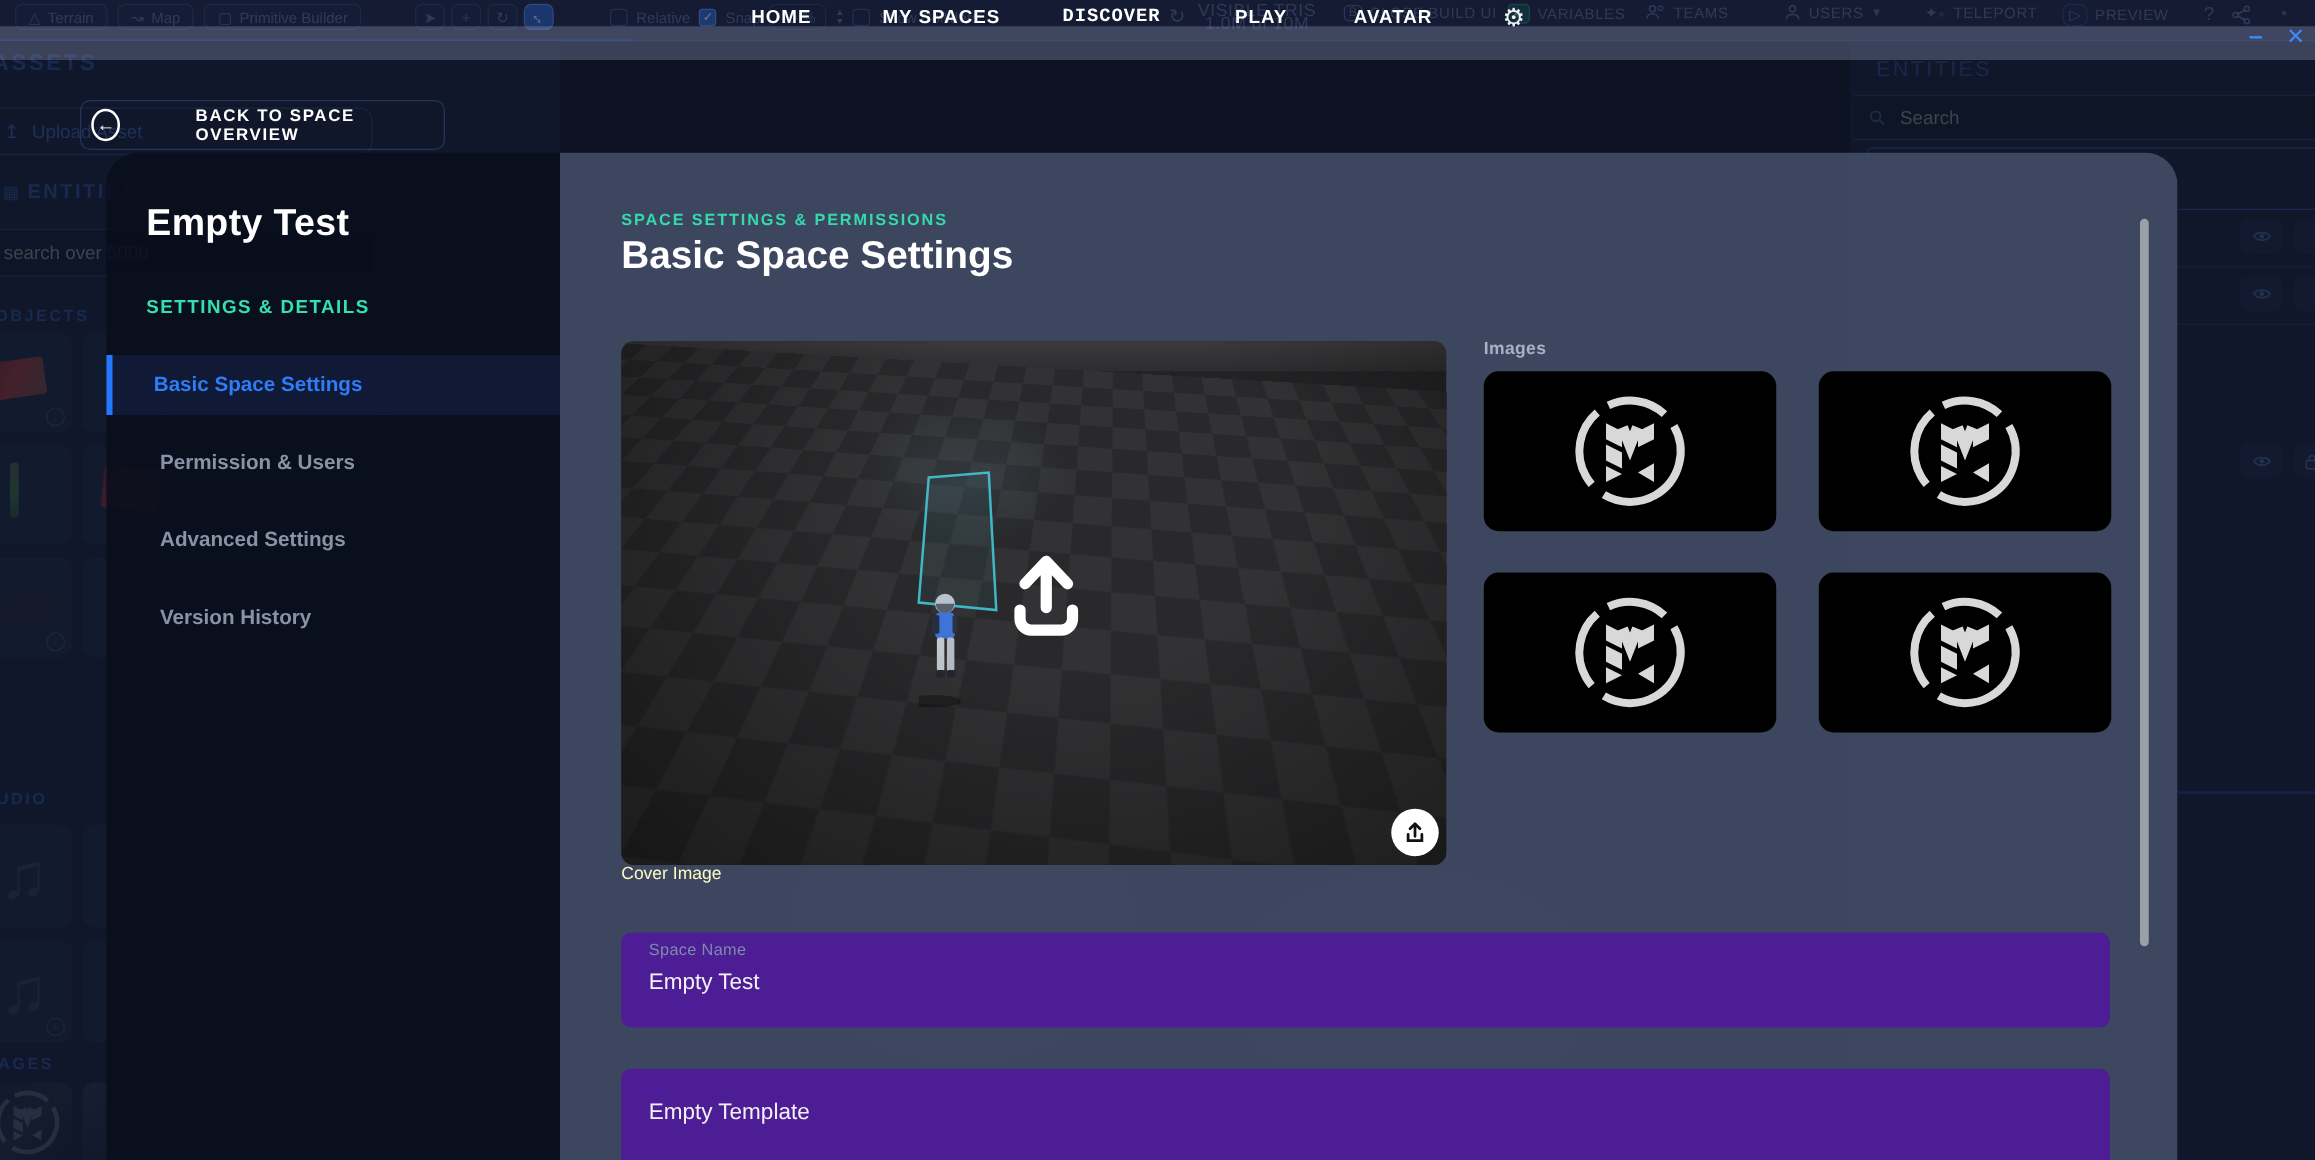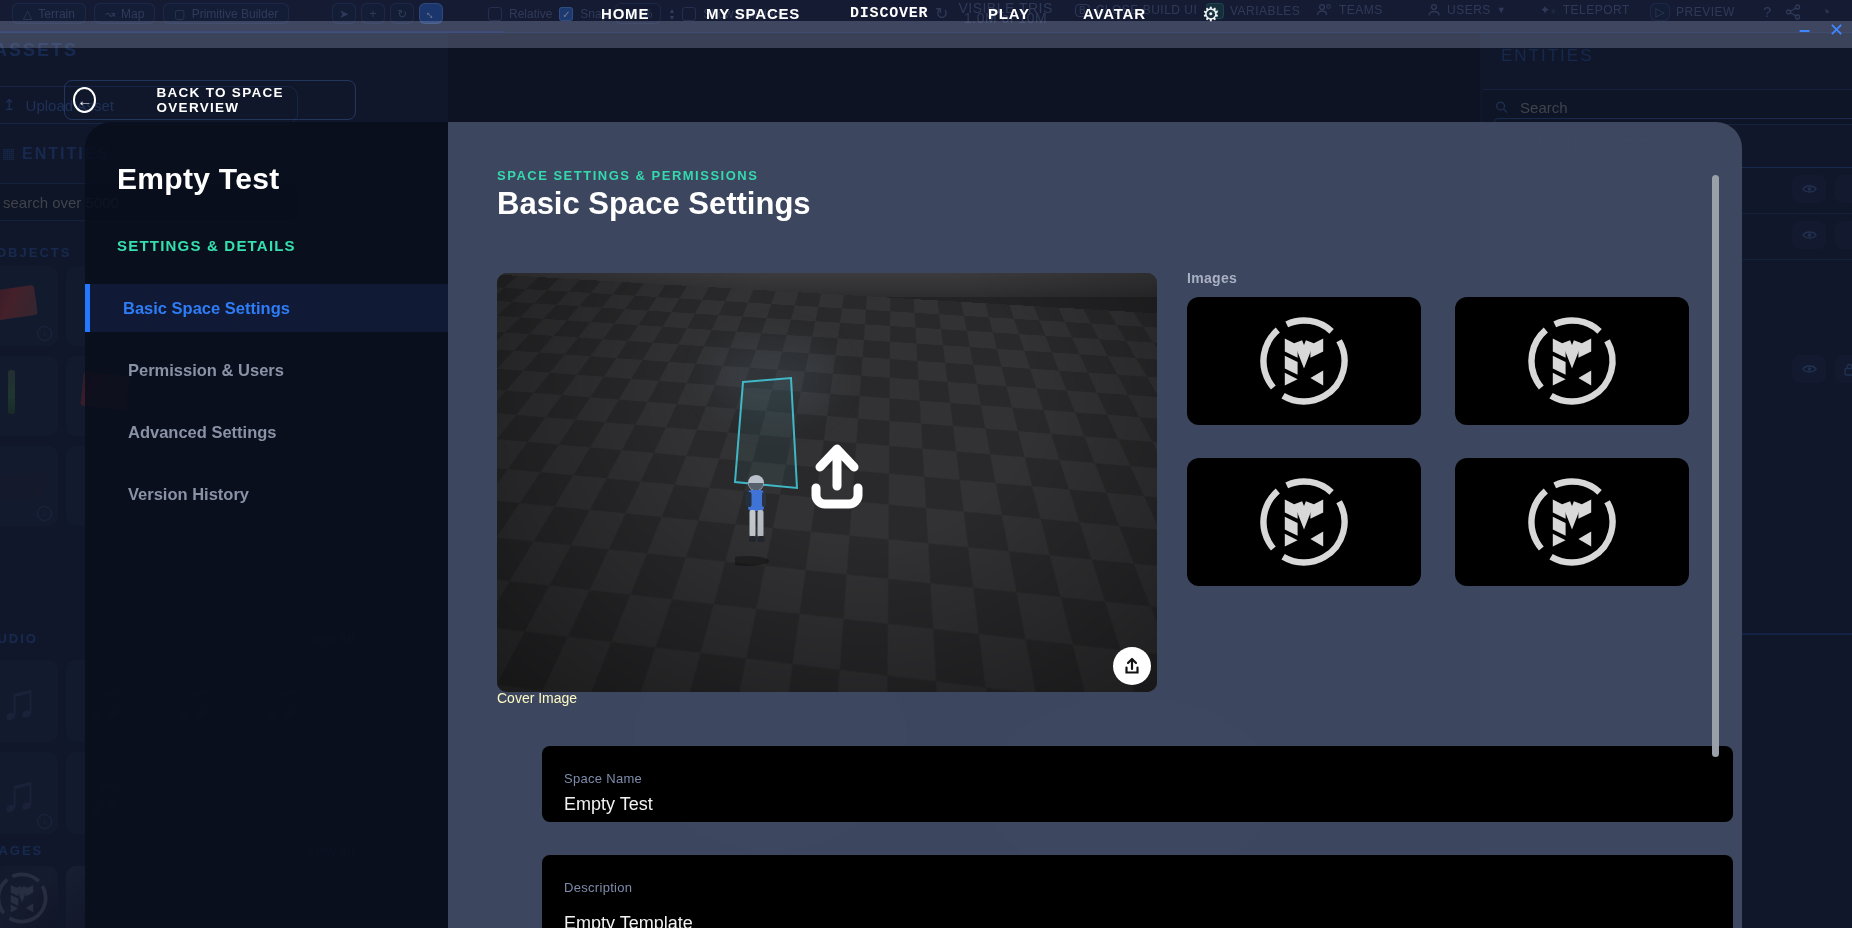--- a/index.html
+++ b/index.html
@@ -35,21 +35,21 @@
   .a-search input{background:transparent;border:none;outline:none;color:#24406f;font-size:15px;width:100%;}
   .tile{position:absolute;width:78px;height:80px;border-radius:10px;background:rgba(28,38,64,.55);}
   .tile .dl{position:absolute;right:6px;bottom:5px;width:15px;height:15px;border:1px solid #273a63;border-radius:50%;color:#273a63;font-size:9px;line-height:13px;text-align:center;}
   .tile .note{position:absolute;inset:0;display:flex;align-items:center;justify-content:center;font-size:52px;color:#262f4e;}
   .hint{position:absolute;border-radius:3px;}
   .imgthumb{position:absolute;width:78px;height:62px;border-radius:10px 10px 0 0;background:linear-gradient(135deg,#161d32,#1d2438 55%,#12182a);}
 
   
   .entities{position:absolute;right:0;top:33px;width:372px;height:895px;background:#121a2f;}
   .e-title{position:absolute;left:21px;top:13px;font-size:17px;font-weight:normal;color:#1e3d78;letter-spacing:2px;}
-  .e-search{position:absolute;left:3px;top:56px;width:369px;height:36px;background:#0c1526;border-top:1px solid #1c3058;border-bottom:1px solid #1c3058;display:flex;align-items:center;gap:10px;padding:0 12px;}
+  .e-search{position:absolute;left:3px;top:43px;width:369px;height:36px;background:#0c1526;border-top:1px solid #1c3058;border-bottom:1px solid #1c3058;display:flex;align-items:center;gap:10px;padding:0 12px;}
   .e-search input{background:transparent;border:none;outline:none;color:#3d5788;font-size:15px;width:100%;}
   .e-box{position:absolute;left:14px;top:85px;width:420px;height:50px;border:1px solid #24407a;border-radius:4px;display:flex;align-items:center;gap:10px;padding:0 12px;color:#1c3a70;font-weight:bold;font-size:15px;letter-spacing:1px;}
   .e-row-ico{position:absolute;width:34px;height:28px;border-radius:8px;background:rgba(25,35,62,.75);display:flex;align-items:center;justify-content:center;}
   .e-div{position:absolute;left:262px;width:110px;height:1px;background:#1a2b50;}
   .e-blue{position:absolute;left:262px;top:600px;width:110px;height:2px;background:#1d3f8f;opacity:.6;}
 
   .dim{position:absolute;inset:0;background:rgba(15,21,38,.52);z-index:2;}
 
   
   .navband{position:absolute;left:0;top:21px;width:1852px;height:27px;background:rgba(148,158,190,.33);z-index:3;}
@@ -80,21 +80,21 @@
     background:conic-gradient(#323234 25%,#29292b 0 50%,#323234 0 75%,#29292b 0) 0 0/46px 46px;
     transform:perspective(520px) rotateX(56deg) rotate(6deg);transform-origin:50% 0;}
   .vignette{position:absolute;inset:0;background:radial-gradient(ellipse at 55% 30%,rgba(0,0,0,0) 35%,rgba(0,0,0,.45) 100%);}
   .glow{position:absolute;left:215px;top:70px;width:120px;height:70px;background:rgba(130,170,200,.10);border-radius:50%;filter:blur(18px);}
   .coverlabel{position:absolute;left:49px;top:568px;font-size:14px;color:#fef9c3;}
   .upload-mini{position:absolute;left:616px;top:374px;width:38px;height:38px;border-radius:50%;background:#fff;display:flex;align-items:center;justify-content:center;cursor:pointer;}
 
   .imageslabel{position:absolute;left:739px;top:148px;font-size:14px;font-weight:bold;color:#a9b0c4;letter-spacing:.3px;}
   .card{position:absolute;width:234px;height:128px;background:#000;border-radius:12px;display:flex;align-items:center;justify-content:center;cursor:pointer;}
 
-  .field{position:absolute;left:49px;width:1191px;background:#000000;border-radius:8px;padding:25px 22px;margin-left:45px;}
+  .field{position:absolute;left:49px;width:1191px;background:#4c1d95;border-radius:8px;padding:6px 22px;}
   .field .flabel{font-size:13px;color:#7e8cab;letter-spacing:.3px;}
   .field input{display:block;background:transparent;border:none;outline:none;color:#f2f2f2;font-size:18px;margin-top:8px;width:100%;padding:0;}
 
   .scrollbar{position:absolute;left:1712px;top:175px;width:7px;height:582px;background:#9aa0a8;border-radius:4px;z-index:6;}
 
   .icon-note{user-select:none;}
 </style>
 </head>
 <body>
 
@@ -430,20 +430,19 @@
           <path d="M27,24 L39,30 L39,42 L27,36 Z M27,40 L39,46 L39,58 L27,52 Z M27,56 L39,62 L27,68 Z M51,30 L63,24 L63,36 L51,42 Z M63,54 L51,61 L63,68 Z" fill="#d8d8d8"></path>
           <path d="M39.5,27 L45,41 L50.5,27" fill="none" stroke="#d8d8d8" stroke-width="8"></path>
         </svg>
       </div>
 
       <div class="field" style="top:624px;height:76px;">
         <div class="flabel">Space Name</div>
         <input value="Empty Test" style="">
       </div>
       <div class="field" style="top:733px;height:120px;">
-        <div class="flabel">Description</div>
         <input style="margin-top: 18px;" value="Empty Template">
       </div>
     </div>
   </div>
 
   <div class="scrollbar"></div>
 </div>
 
 </body></html>

